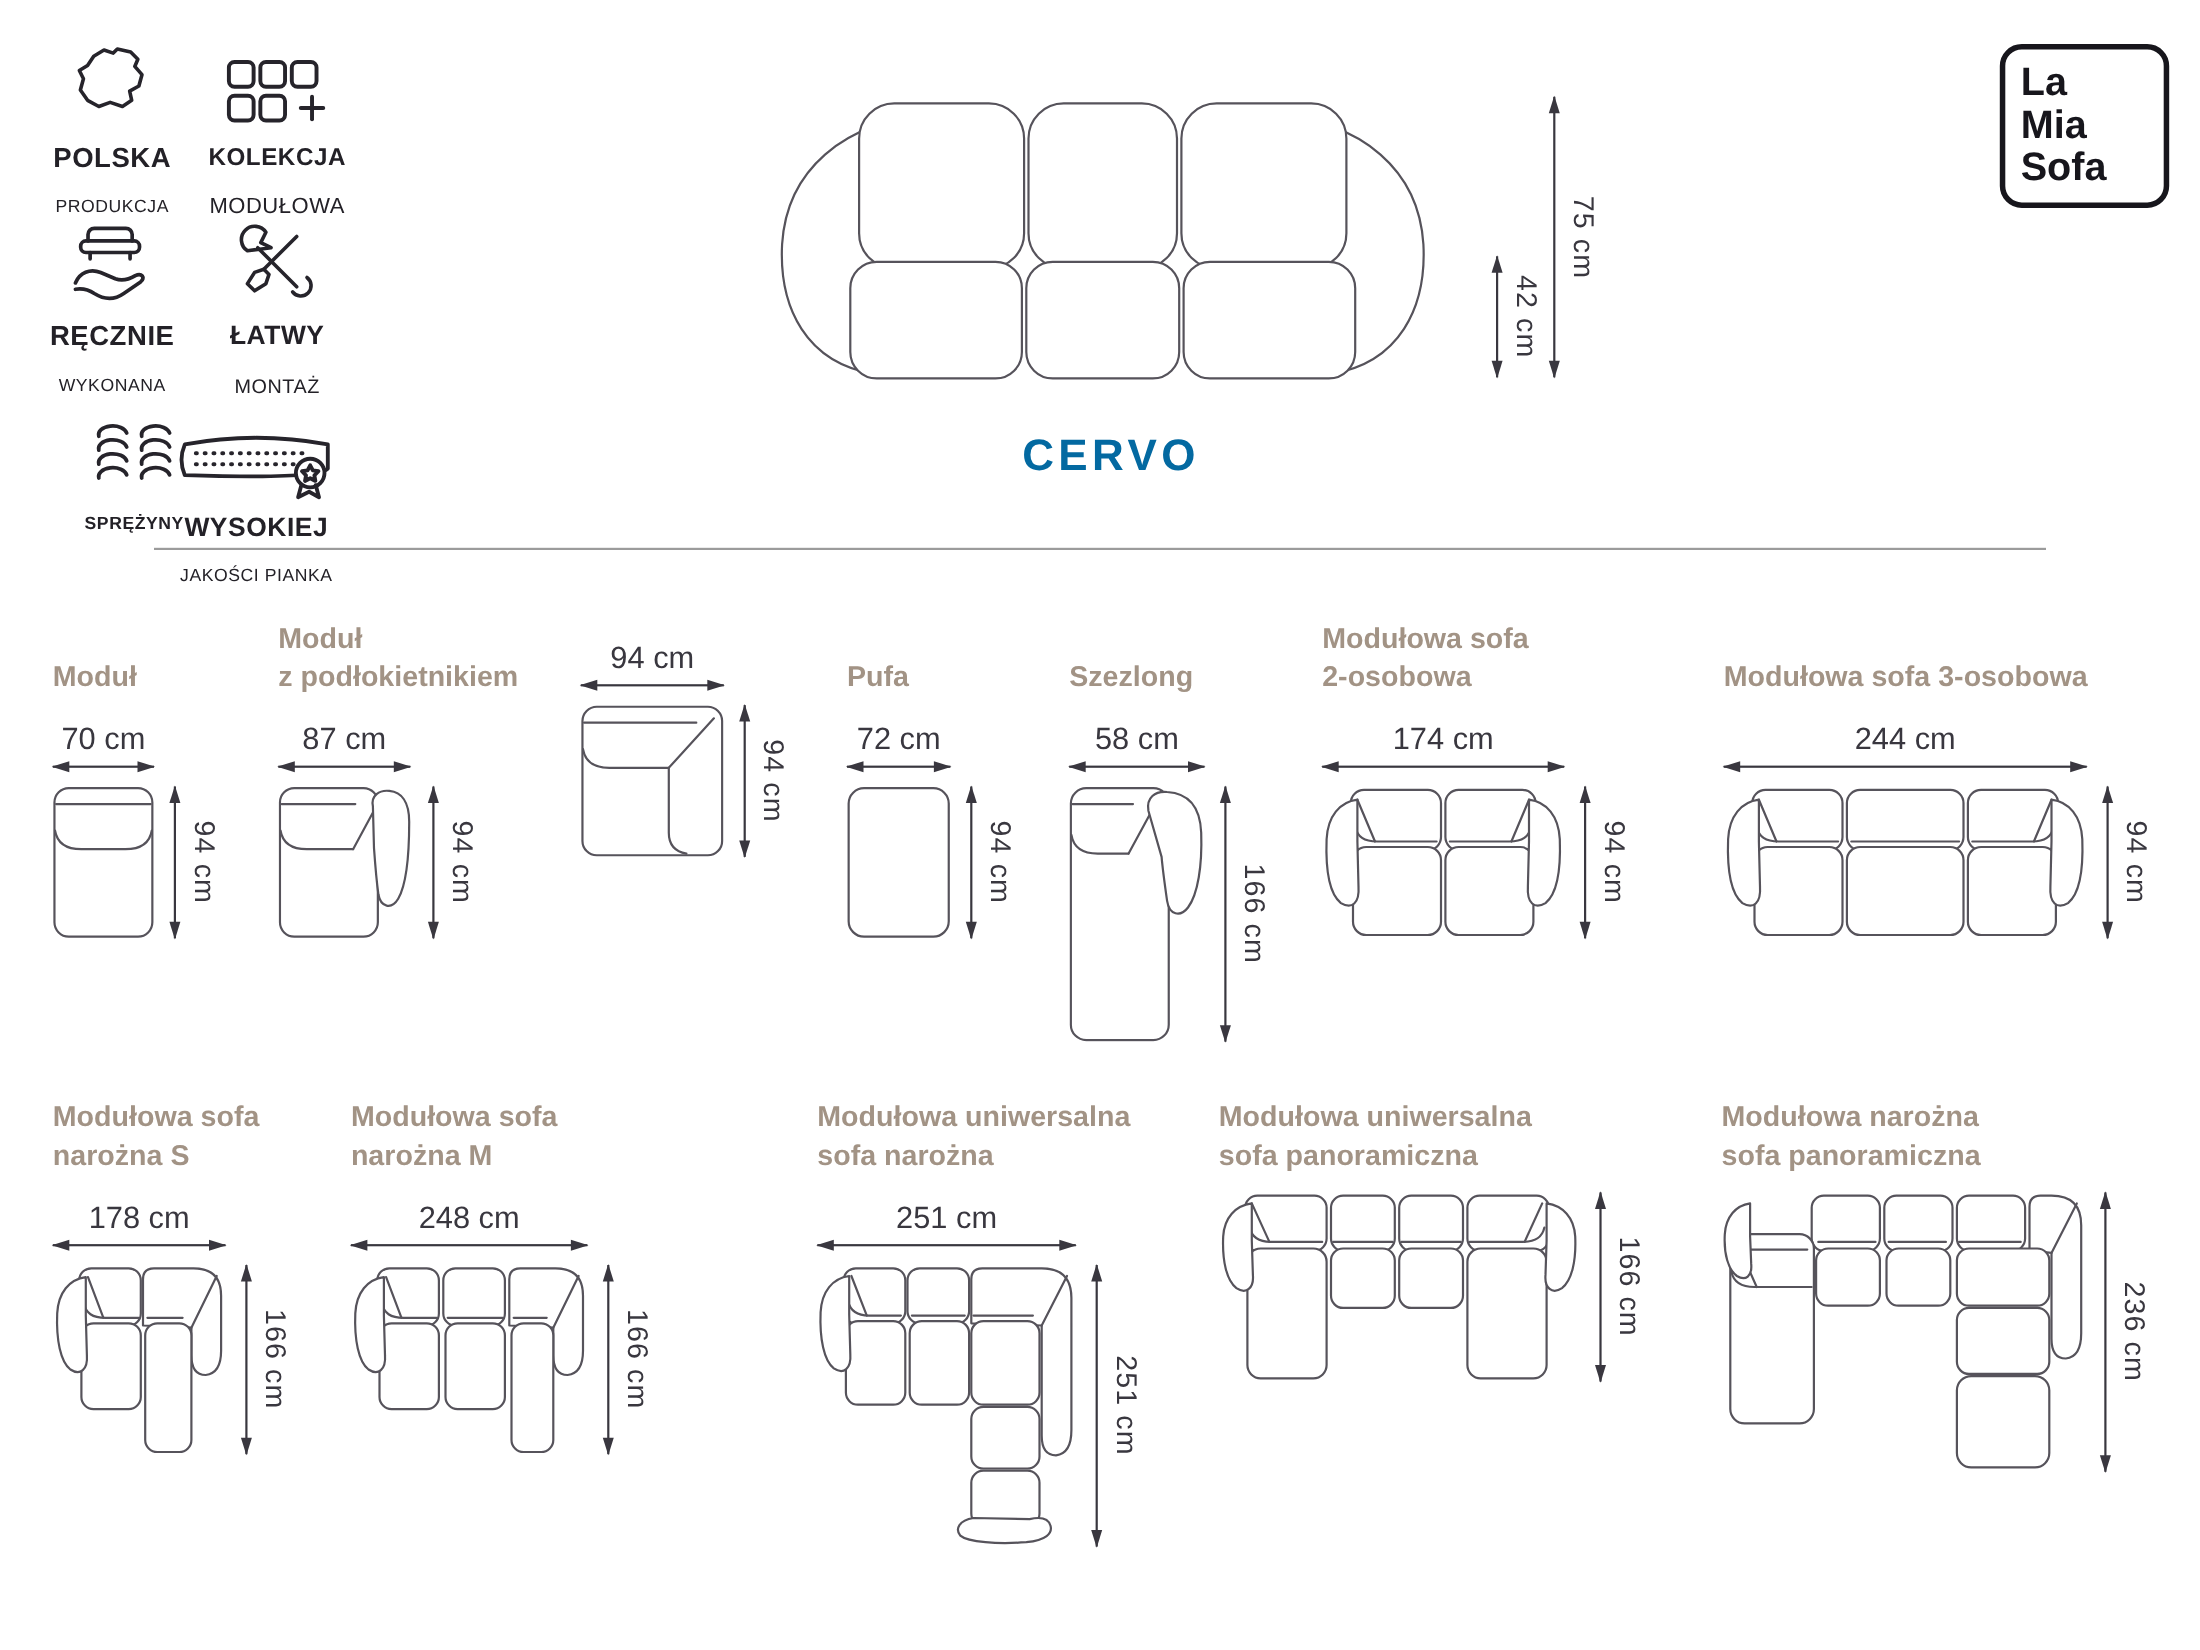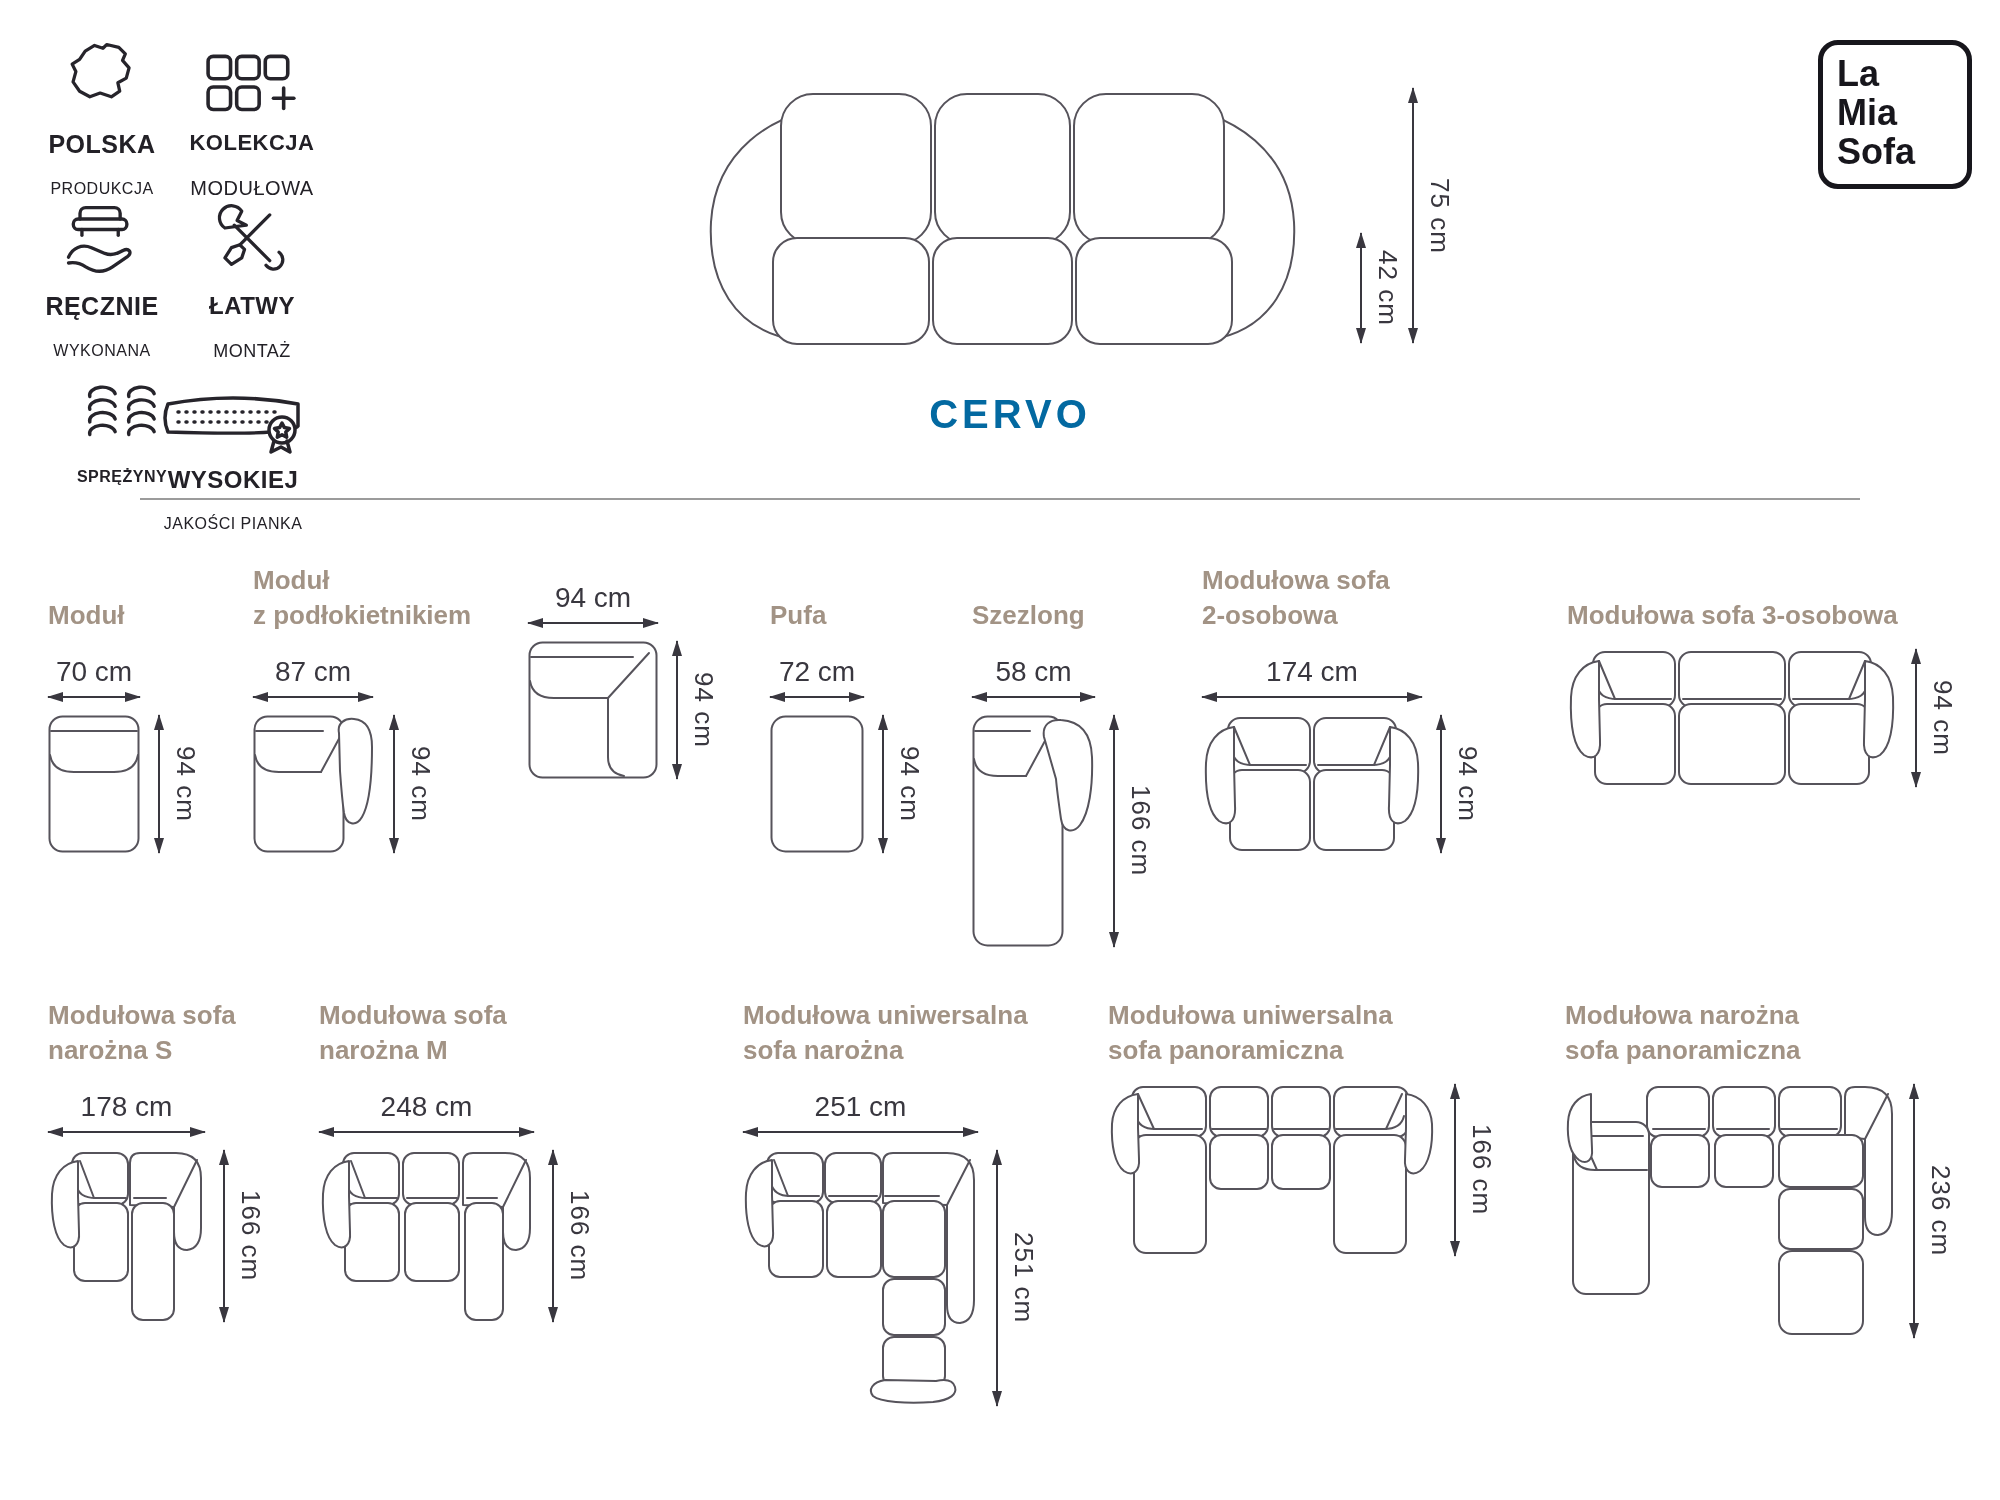--- a/index.html
+++ b/index.html
@@ -295,20 +295,24 @@
         <path class="f" d="M 32 12 C 16 14 5 27 4 48 C 3 76 7 98 17 106 C 27 112 34 106 33 91 L 32 50 Z"></path>
         <path class="f" d="M 188 12 C 204 14 215 27 216 48 C 217 76 213 98 203 106 C 193 112 186 106 187 91 L 188 50 Z"></path>
       </svg>
       <div class="varrow"></div>
       <span class="vtext">94 cm</span>
     </div>
   </div>
 
   <div class="card" style="left:1567px;top:558px">
     <div class="mod-name">Modułowa sofa 3-osobowa</div>
+    <div class="dim-w" style="width:330px">
+      <span class="dim-text">244 cm</span>
+      <div class="harrow"></div>
+    </div>
     <div class="art-row">
       <svg width="330" height="138" viewBox="0 0 330 138">
         <rect class="f" x="26" y="3" width="82" height="55" rx="12"></rect>
         <rect class="f" x="112" y="3" width="106" height="55" rx="12"></rect>
         <rect class="f" x="222" y="3" width="82" height="55" rx="12"></rect>
         <rect class="f" x="28" y="55" width="80" height="80" rx="12"></rect>
         <rect class="f" x="112" y="55" width="106" height="80" rx="12"></rect>
         <rect class="f" x="222" y="55" width="80" height="80" rx="12"></rect>
         <path d="M 30 36 C 32 46 38 50 50 50 L 104 50"></path>
         <path d="M 116 50 L 214 50"></path>

